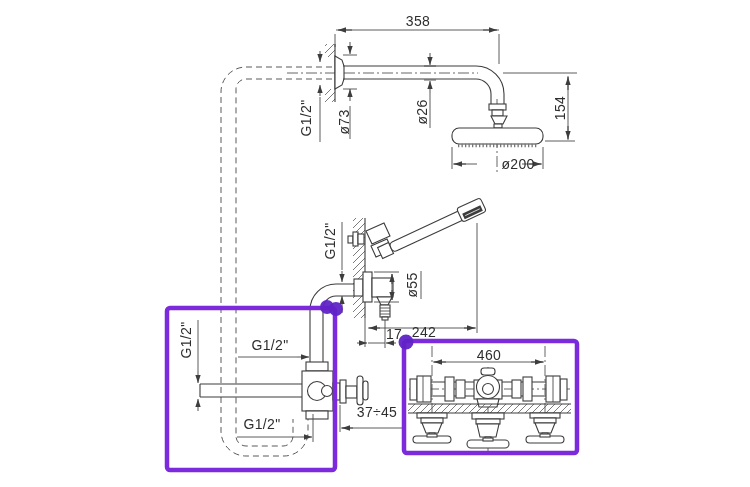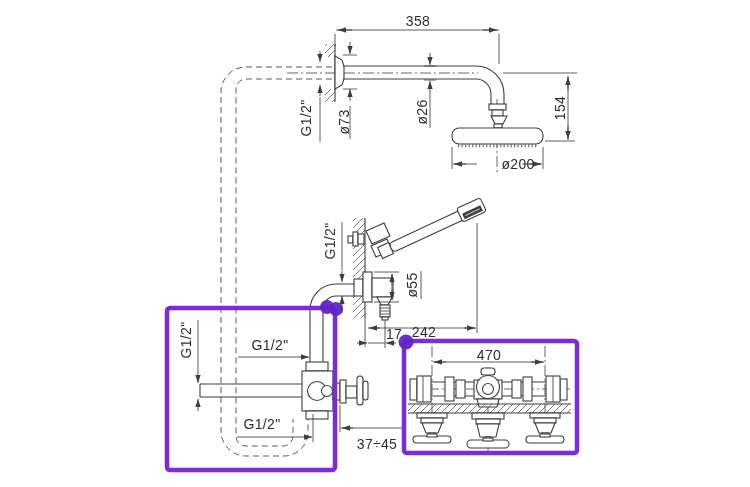--- a/index.html
+++ b/index.html
@@ -208,16 +208,16 @@
 <div class="dim rot" style="left:344px;top:122px;">ø73</div>
 <div class="dim rot" style="left:422px;top:112px;">ø26</div>
 <div class="dim" style="left:518px;top:164px;">ø200</div>
 <div class="dim rot" style="left:330px;top:241px;">G1/2"</div>
 <div class="dim rot" style="left:412px;top:285px;">ø55</div>
 <div class="dim" style="left:424px;top:332px;">242</div>
 <div class="dim" style="left:394px;top:334px;">17</div>
 <div class="dim rot" style="left:186px;top:340px;">G1/2"</div>
 <div class="dim" style="left:270px;top:345px;">G1/2"</div>
 <div class="dim" style="left:262px;top:424px;">G1/2"</div>
-<div class="dim" style="left:377px;top:444px;">37÷45</div>
-<div class="dim" style="left:489px;top:355px;">470</div>
+<div class="dim" style="left:377px;top:412px;">37÷45</div>
+<div class="dim" style="left:489px;top:355px;">460</div>
 
 </div>
 
 </body></html>

